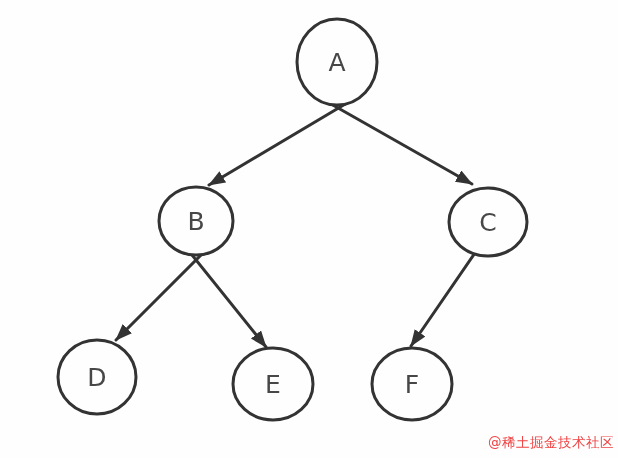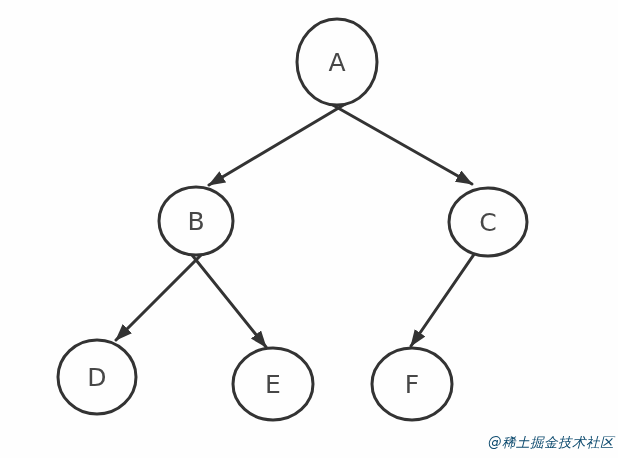--- a/index.html
+++ b/index.html
@@ -65,14 +65,14 @@
       </g>
       <g>
         <ellipse cx="273" cy="384" rx="40" ry="36" fill="#fefefe" stroke="#333333" stroke-width="3"></ellipse>
         <text x="273" y="384" text-anchor="middle" dominant-baseline="central" fill="#474747" class="node-label">E</text>
       </g>
       <g>
         <ellipse cx="412" cy="384" rx="40" ry="36" fill="#fefefe" stroke="#333333" stroke-width="3"></ellipse>
         <text x="412" y="384" text-anchor="middle" dominant-baseline="central" fill="#474747" class="node-label">F</text>
       </g>
     </svg>
-  <div class="watermark" title="@稀土掘金技术社区" style="color: #0c4a6e; font-style: italic;">@稀土掘金技术社区</div>
+  <div class="watermark" title="@稀土掘金技术社区" style="color: #ef4444;">@稀土掘金技术社区</div>
 </div>
 
 </body></html>

